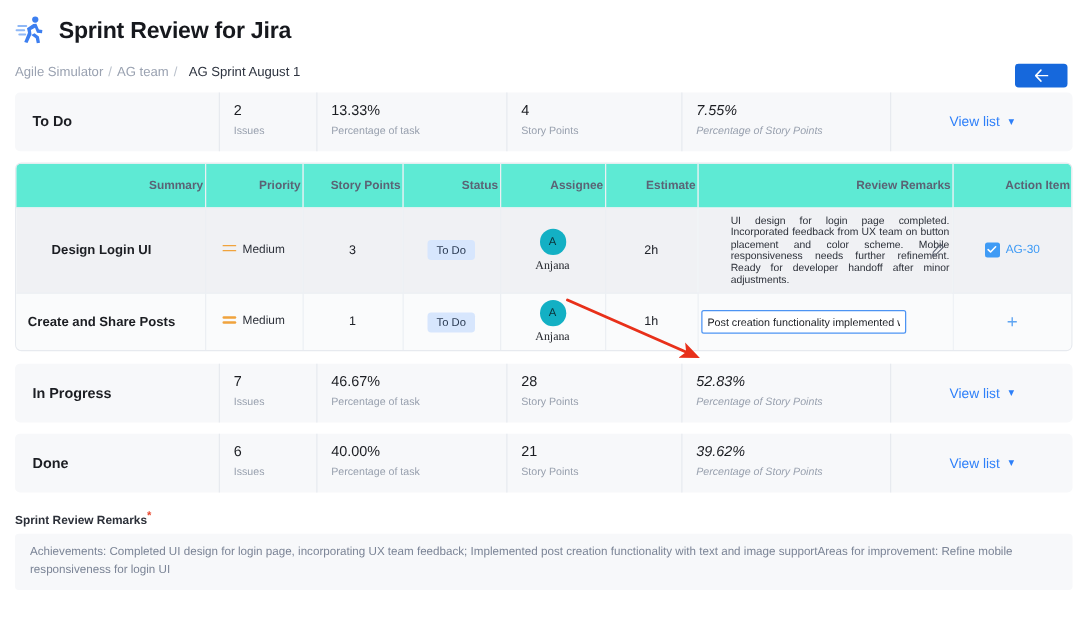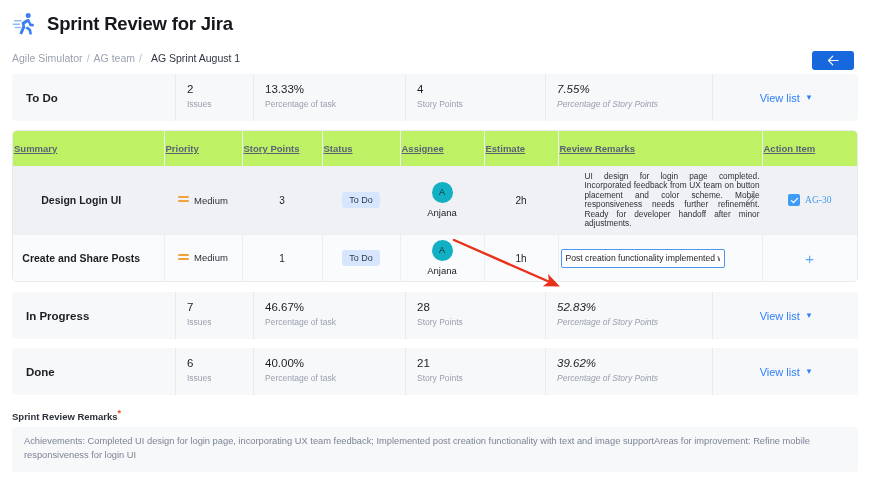--- a/index.html
+++ b/index.html
@@ -80,26 +80,25 @@
   .table-wrap {
     margin: 9px 12px 0 12px;
     background: #fff;
     border: 1px solid #e7eaef;
     border-radius: 5px;
     overflow: hidden;
     position: relative;
   }
   .tbl { width: 100%; border-collapse: collapse; table-layout: fixed; }
   .tbl th {
-    background: #bef264;
+    background: #5eead4;
     font-size: 9.5px; font-weight: bold; color: #5a6375;
-    height: 35px; text-align: left;
+    height: 35px; text-align: right;
     border-right: 1px solid #eceff3;
     border-bottom: 1px solid #eceff3;
-    text-decoration: underline;
   }
   .tbl th:last-child, .tbl td:last-child { border-right: none; }
   .tbl td {
     border-right: 1px solid #eceff3;
     border-bottom: 1px solid #eceff3;
     text-align: center;
     font-size: 10px; color: #20232a;
     vertical-align: middle;
     padding: 5px 2px;
   }
@@ -134,21 +133,21 @@
     display: inline-block; background: #d7e6fd; color: #2a3a52;
     font-size: 9px; border-radius: 3px; padding: 3px 7px;
   }
 
   .avatar-wrap { display: flex; flex-direction: column; align-items: center; gap: 4px; }
   .avatar {
     width: 21px; height: 21px; border-radius: 50%;
     background: #13b0c4; color: #0c2f36;
     font-size: 9px; line-height: 21px; text-align: center;
   }
-  .avatar-name { font-size: 9.5px; color: #20232a; }
+  .avatar-name { font-size: 9.5px; color: #20232a; font-family: Liberation Serif, serif; }
 
   .remark-cell { position: relative; padding: 6px 22px 6px 10px; }
   .remark-txt {
     font-size: 8.3px; line-height: 9.6px; color: #2c3039;
     text-align: justify; text-align-last: justify; margin-left: 24px;
   }
   .pencil {
     position: absolute; right: 6px; top: 50%; transform: translateY(-50%);
     width: 11px; height: 11px; cursor: pointer;
   }
@@ -160,21 +159,21 @@
     font-family: "Liberation Sans", sans-serif; font-size: 8.6px;
     padding: 0 4px; outline: none; display: block;
   }
 
   .act-wrap { display: inline-flex; align-items: center; gap: 5px; }
   .cbox {
     width: 12px; height: 12px; border-radius: 2px; background: #3f9bf5;
     display: inline-flex; align-items: center; justify-content: center;
     cursor: pointer;
   }
-  .act-key { font-size: 9.5px; color: #3f9bf5; font-family: Liberation Serif, serif; }
+  .act-key { font-size: 9.5px; color: #3f9bf5; }
   .plus-btn {
     color: #5fa5f2; font-size: 15px; line-height: 1;
     cursor: pointer; font-weight: 300;
   }
 
   
   .arrow-annot { position: absolute; left: 452px; top: 238px; pointer-events: none; z-index: 9; }
 
   
   .footer { margin: 13px 12px 0 12px; }

